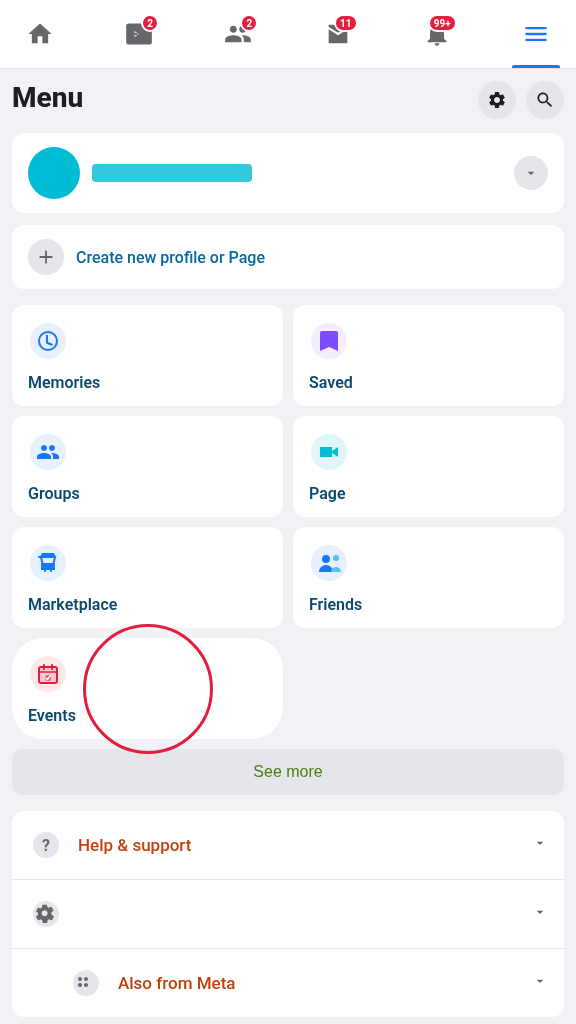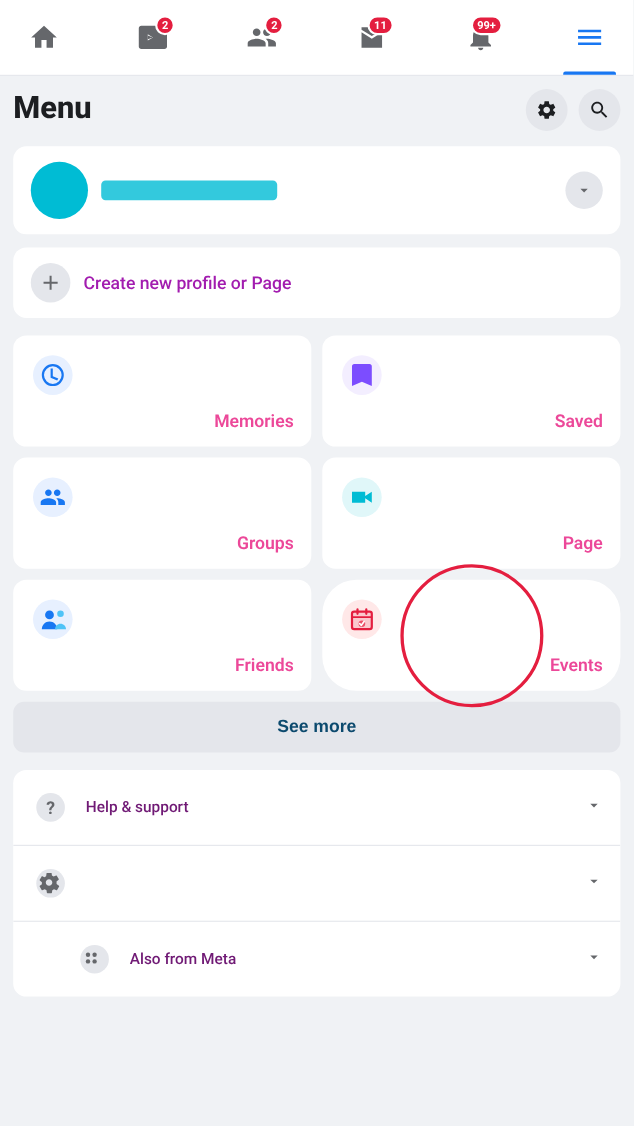--- a/index.html
+++ b/index.html
@@ -172,21 +172,21 @@
       flex-shrink: 0;
     }
     .plus-circle svg {
       width: 22px;
       height: 22px;
       fill: #65676b;
     }
     .create-label {
       font-size: 16px;
       font-weight: 500;
-      color: #a21caf;
+      color: #0369a1;
     }
 
     
     .menu-grid {
       display: grid;
       grid-template-columns: 1fr 1fr;
       gap: 10px;
       margin-bottom: 10px;
     }
     .menu-item {
@@ -197,22 +197,21 @@
       position: relative;
     }
     .menu-item-icon {
       width: 40px;
       height: 40px;
       margin-bottom: 8px;
     }
     .menu-item-label {
       font-size: 16px;
       font-weight: 600;
-      color: #ec4899;
-      text-align: right;
+      color: #0c4a6e;
     }
 
     
     .events-circle {
       position: absolute;
       width: 130px;
       height: 130px;
       border-radius: 50%;
       border: 3px solid #e41e3f;
       top: 50%;
@@ -221,22 +220,22 @@
       pointer-events: none;
     }
 
     
     .see-more-btn {
       background: #e4e6eb;
       border-radius: 10px;
       padding: 14px;
       text-align: center;
       font-size: 16px;
-      font-weight: 700;
-      color: #0c4a6e;
+      font-weight: 400;
+      color: #4d7c0f;
       cursor: pointer;
       margin-bottom: 16px;
       border: none;
       width: 100%;
     }
 
     
     .bottom-list {
       background: #fff;
       border-radius: 12px;
@@ -265,23 +264,23 @@
       height: 36px;
       display: flex;
       align-items: center;
       justify-content: center;
     }
     .bottom-item-icon svg {
       width: 28px;
       height: 28px;
     }
     .bottom-item-label {
-      font-size: 14px;
+      font-size: 17px;
       font-weight: 500;
-      color: #701a75;
+      color: #c2410c;
     }
     .bottom-chevron svg {
       width: 16px;
       height: 16px;
       fill: #65676b;
     }
   </style>
 </head>
 <body>
 
@@ -393,20 +392,29 @@
     </div>
 
     <div class="menu-item">
       <svg class="menu-item-icon" viewBox="0 0 40 40">
         <circle cx="20" cy="20" r="18" fill="#e0f7f9"></circle>
         <path d="M29 15l-6 4v-4H11v10h12v-4l6 4V15z" fill="#00bcd4"></path>
       </svg>
       <div class="menu-item-label">Page</div>
     </div>
 
+    <div class="menu-item">
+      <svg class="menu-item-icon" viewBox="0 0 40 40">
+        <circle cx="20" cy="20" r="18" fill="#e7f0ff"></circle>
+        <path d="M13 14h14l-1.5 7H14.5L13 14zm0 0H11m15 7v5H14v-5m3 5v2m6-2v2" stroke="#1877f2" stroke-width="2" fill="none" stroke-linecap="round"></path>
+        <rect x="14" y="21" width="12" height="5" rx="1" fill="#1877f2"></rect>
+        <path d="M12 14l2-4h12l2 4H12z" fill="#1877f2"></path>
+      </svg>
+      <div class="menu-item-label">Marketplace</div>
+    </div>
 
     <div class="menu-item">
       <svg class="menu-item-icon" viewBox="0 0 40 40">
         <circle cx="20" cy="20" r="18" fill="#e7f0ff"></circle>
         <circle cx="17" cy="16" r="4" fill="#1877f2"></circle>
         <path d="M10 29c0-3.87 3.13-7 7-7s7 3.13 7 7H10z" fill="#1877f2"></path>
         <circle cx="27" cy="15" r="3" fill="#4fc3f7"></circle>
         <path d="M22 29c0-2.76 2.24-5 5-5s5 2.24 5 5H22z" fill="#4fc3f7"></path>
       </svg>
       <div class="menu-item-label">Friends</div>

